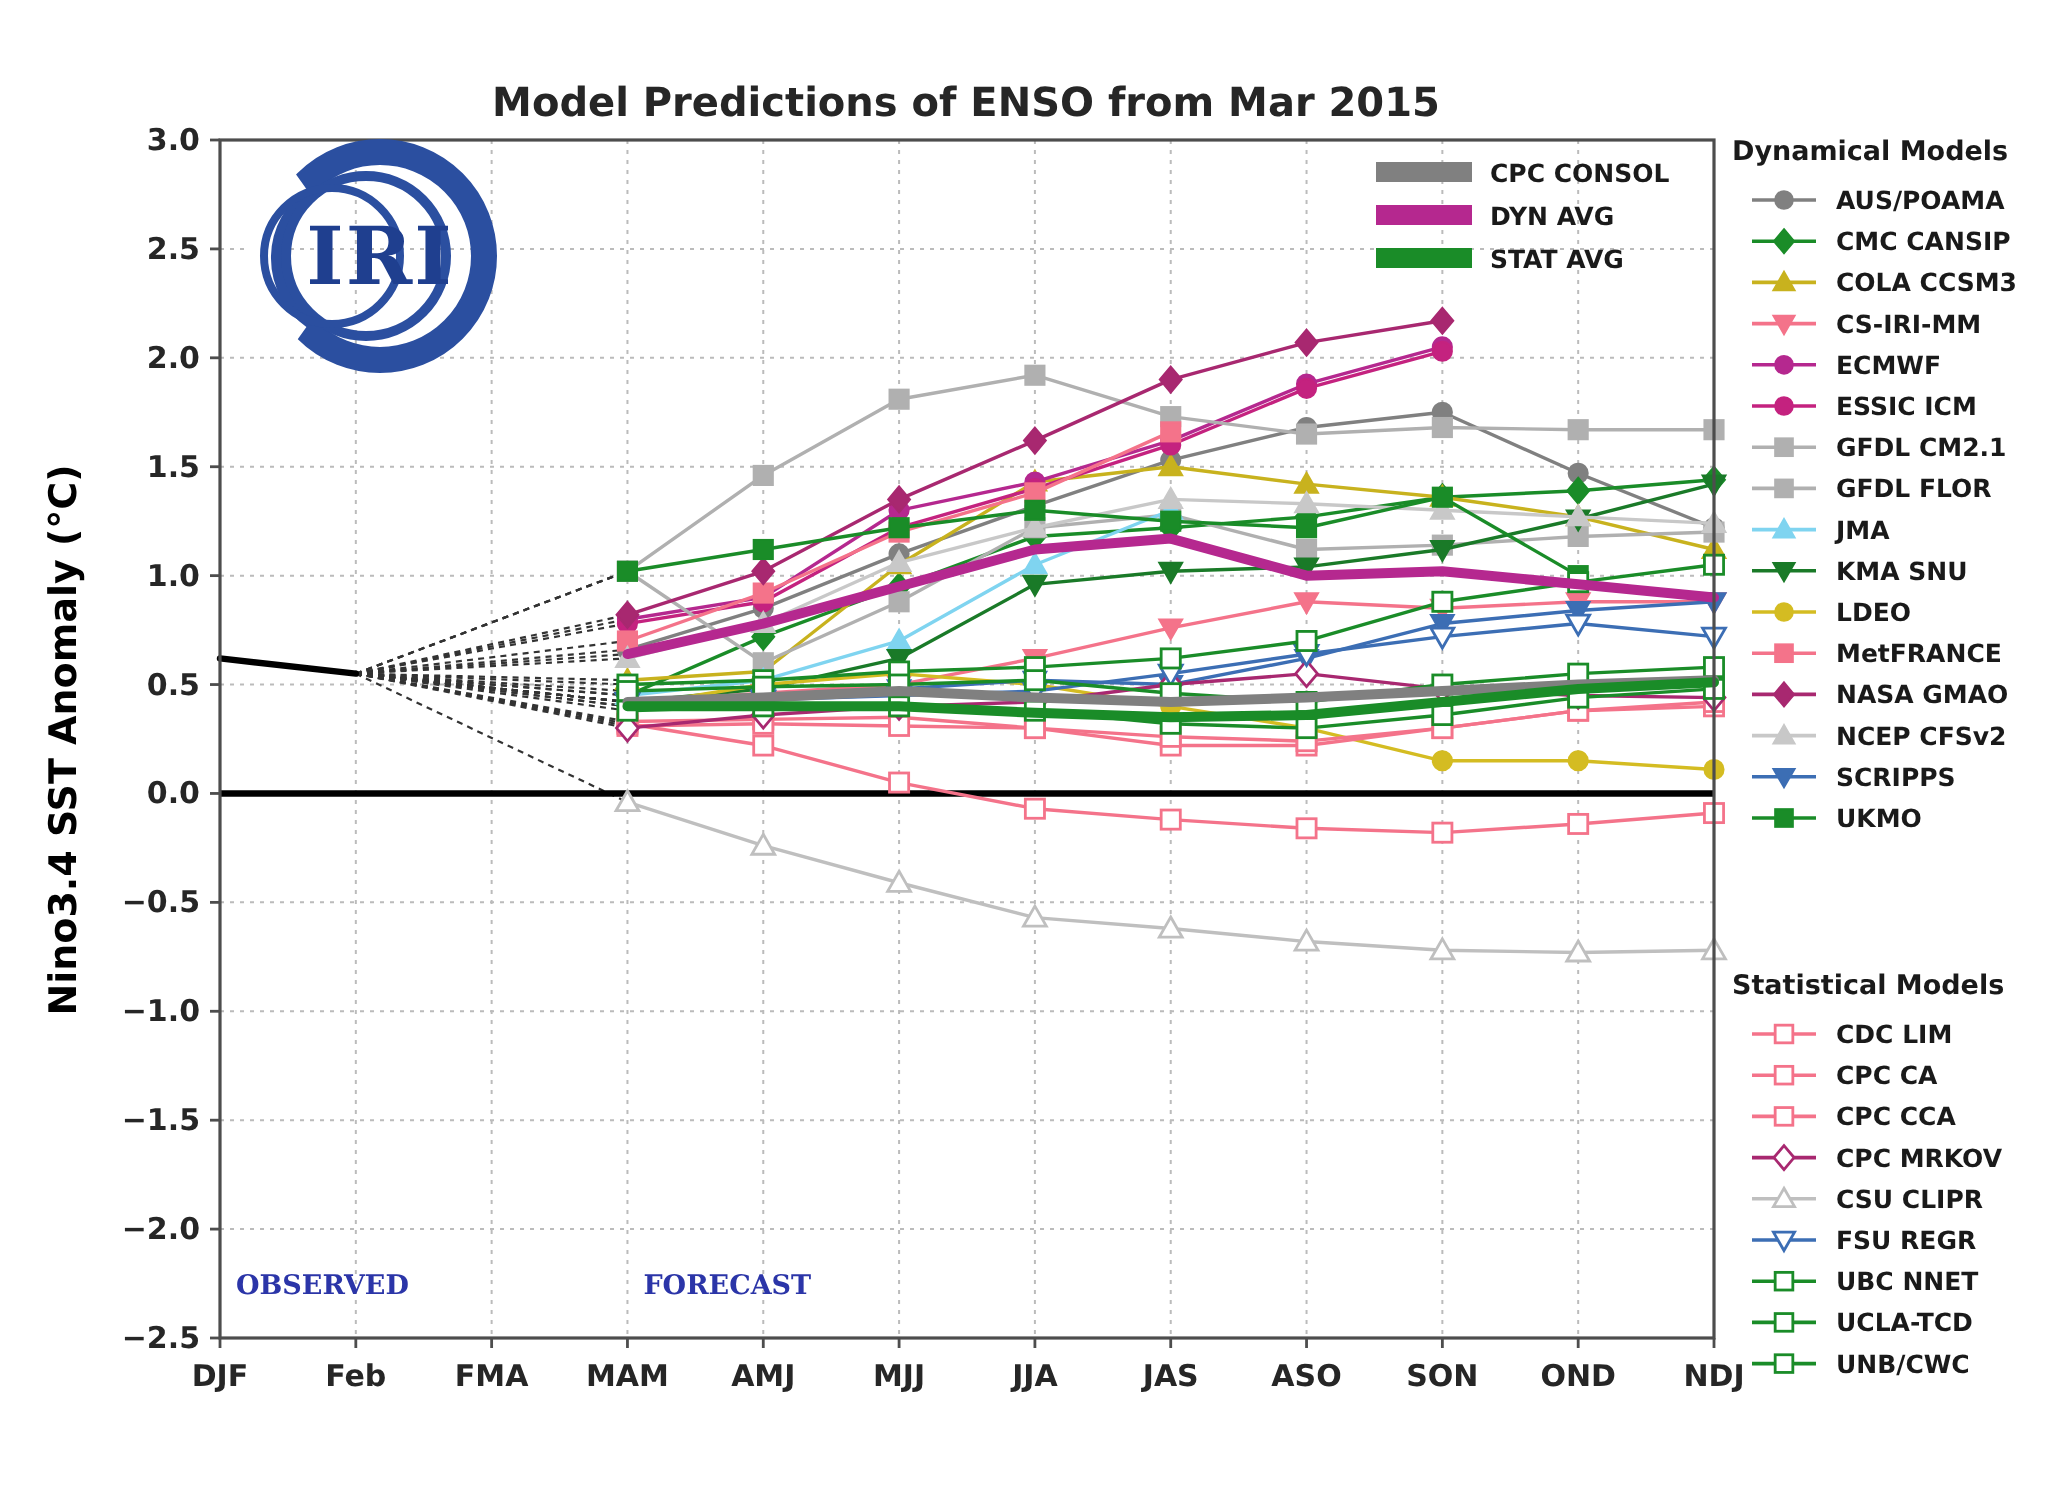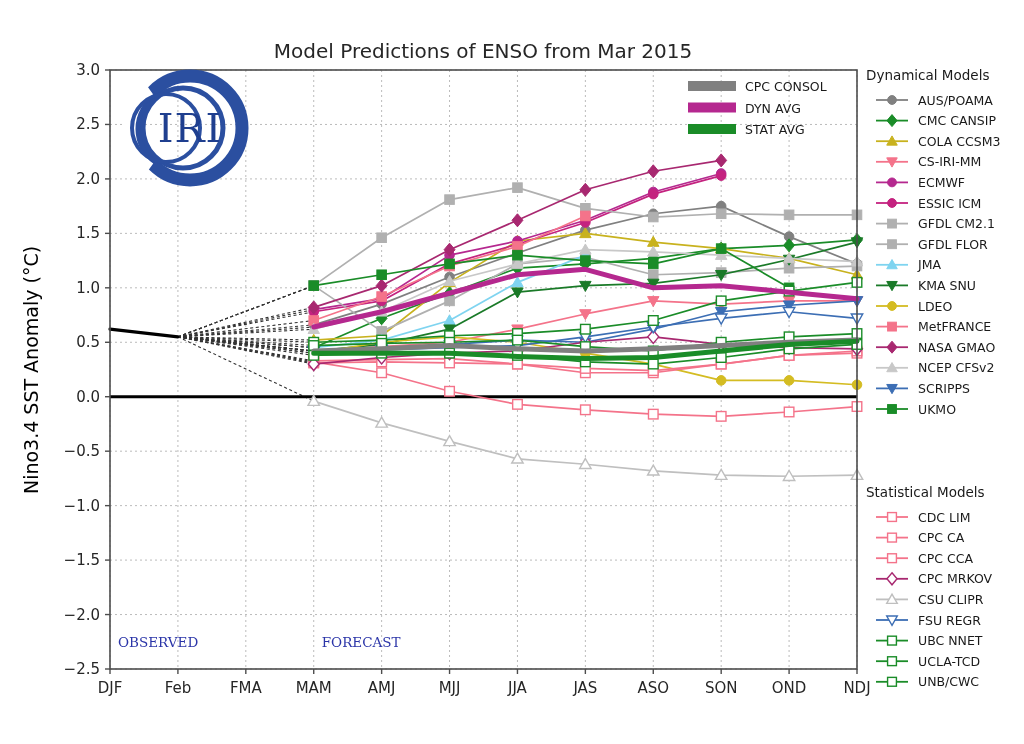--- a/index.html
+++ b/index.html
@@ -1,17 +1,17 @@
 <!DOCTYPE html>
 <html><head>
 <meta charset="utf-8">
 <style>
   html,body{margin:0;padding:0;background:#ffffff;}
   body{width:1024px;height:744px;font-family:"DejaVu Sans","Liberation Sans",sans-serif;overflow:hidden;}
-  #root{position:relative;width:1024px;height:744px;}
+  #root{position:relative;width:1024px;height:744px;font-weight:bold;}
   svg{display:block;}
   text{font-family:"DejaVu Sans","Liberation Sans",sans-serif;}
   .tick-lbl{font-size:15px;fill:#262626;}
   .axis-title{font-size:19px;fill:#000;}
   .chart-title{font-size:20px;fill:#262626;}
   .legend-head{font-size:13.5px;fill:#1a1a1a;}
   .legend-lbl{font-size:12.5px;fill:#1a1a1a;}
   .inner-legend-lbl{font-size:12.5px;fill:#1a1a1a;}
   .phase-lbl{font-family:"DejaVu Serif","Liberation Serif",serif;font-size:13.5px;fill:#2b35a8;}
   .iri-txt{font-family:"DejaVu Serif","Liberation Serif",serif;font-size:40px;fill:#1f3f8f;letter-spacing:1px;}

